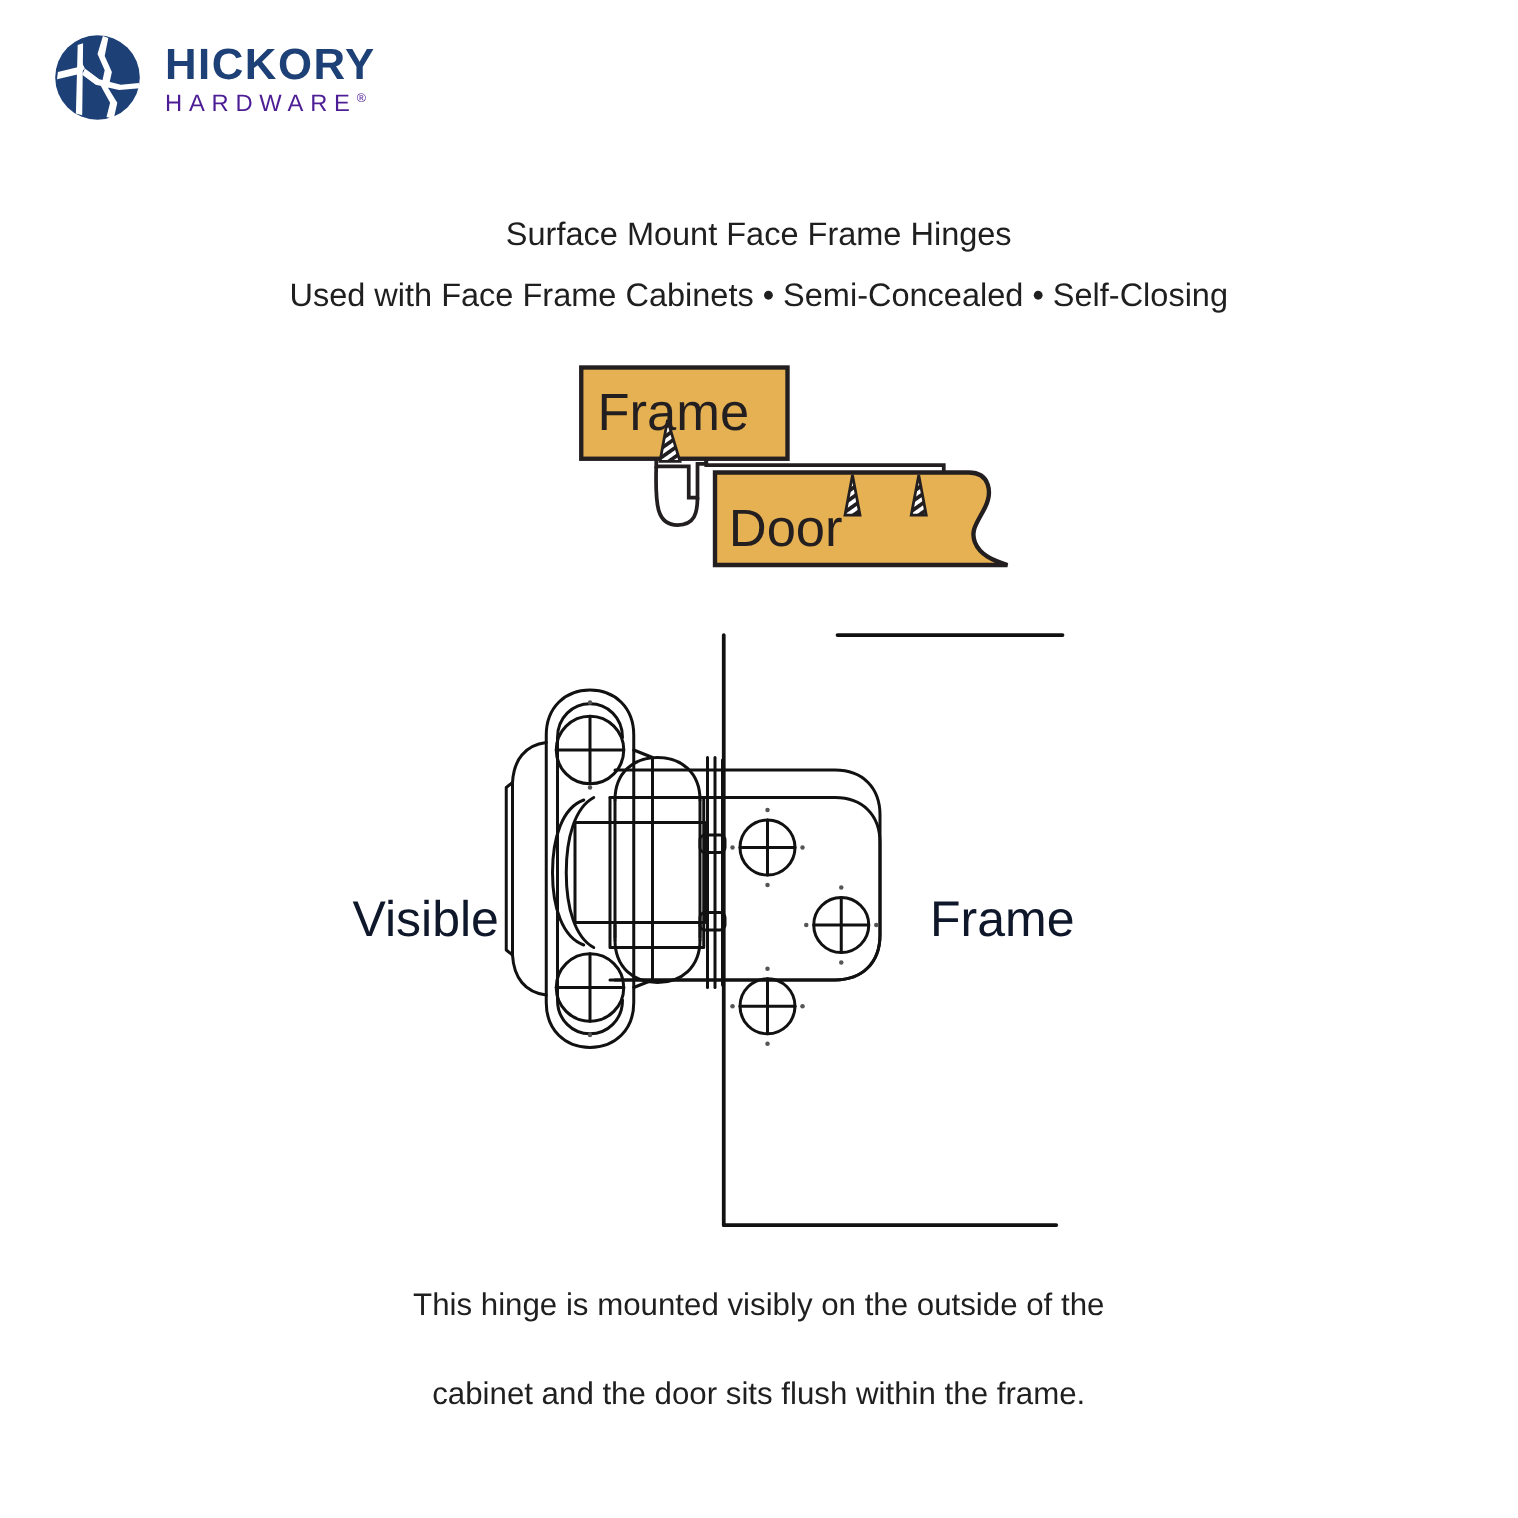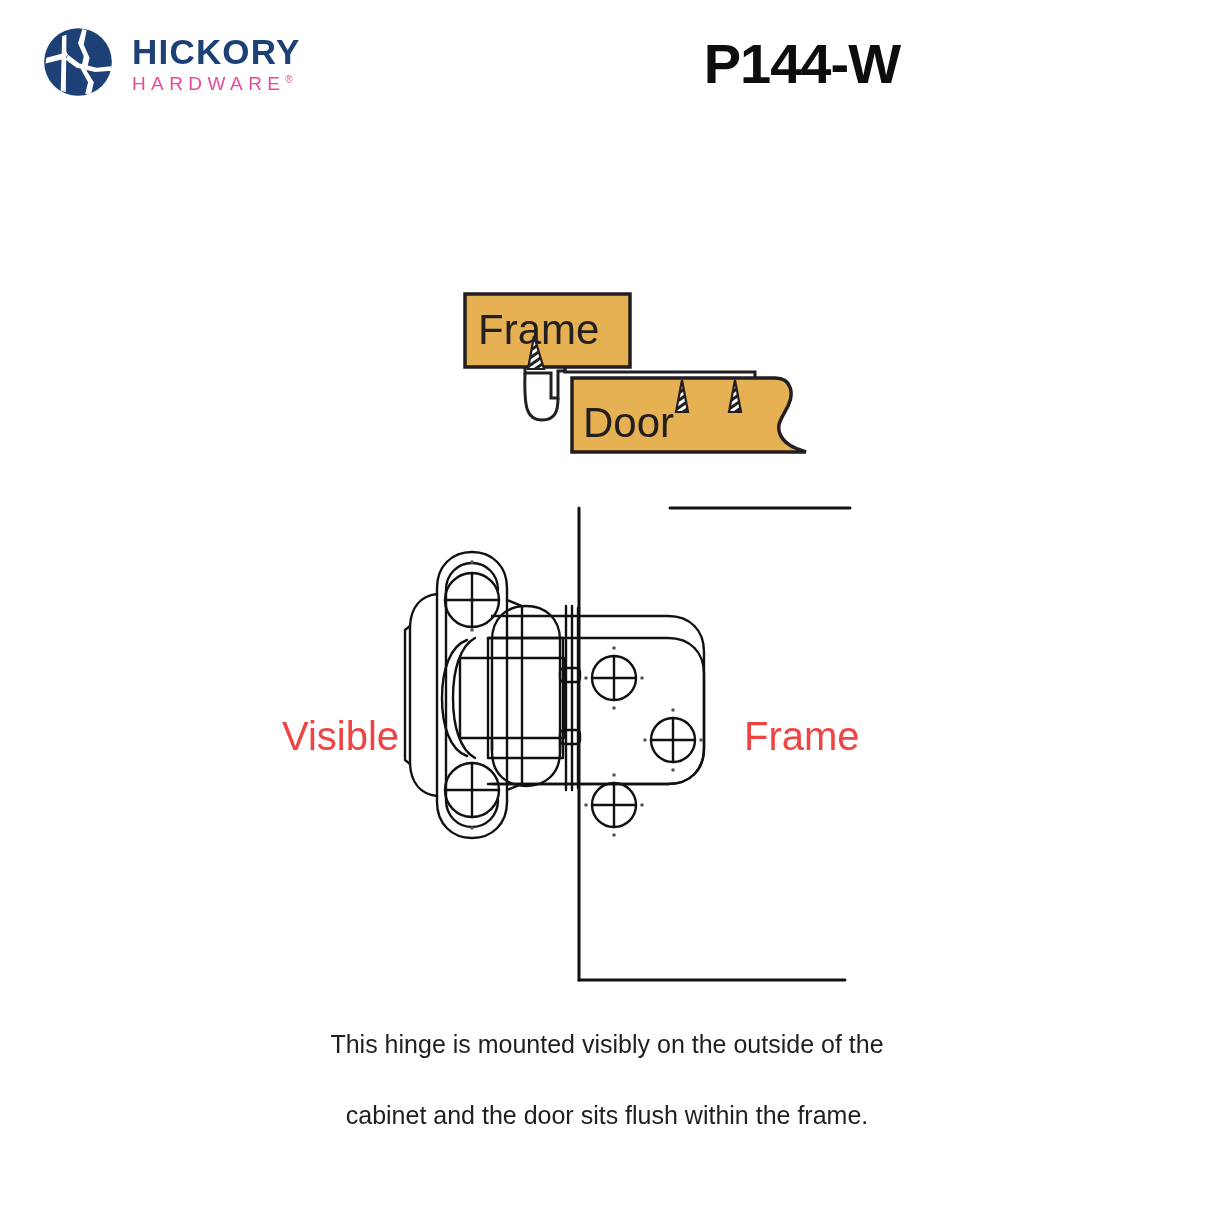--- a/index.html
+++ b/index.html
@@ -61,21 +61,21 @@
     letter-spacing: 1.2px;
     color: #1d4077;
     line-height: 1;
   }
 
   .brand-sub {
     margin-top: 5px;
     font-size: 19px;
     font-weight: normal;
     letter-spacing: 5.4px;
-    color: #ec4899;
+    color: #4c1d95;
     line-height: 1;
     position: relative;
   }
 
   .brand-sub .reg {
     font-size: 10px;
     vertical-align: super;
     letter-spacing: 0;
   }
 
@@ -126,21 +126,21 @@
     position: absolute;
     left: 270px;
     top: 490px;
     width: 680px;
     height: 510px;
   }
 
   .side-label {
     position: absolute;
     font-size: 40px;
-    color: #ef4444;
+    color: #0f172a;
     line-height: 1;
     white-space: nowrap;
   }
 
   .side-label.visible-label {
     left: 282px;
     top: 716px;
   }
 
   .side-label.hidden-label {
@@ -181,23 +181,26 @@
         <path d="M28 14 L34 12 L33 92 L26 90 Z" fill="#ffffff"></path>
         <path d="M56 4 L62 6 L58 26 L66 44 L62 62 L72 78 L68 96 L60 94 L64 78 L54 60 L58 42 L50 24 Z" fill="#ffffff"></path>
         <path d="M36 40 L52 52 L76 58 L96 56 L97 62 L74 64 L48 58 L33 47 Z" fill="#ffffff"></path>
       </svg>
       <div class="brand-words">
         <div class="brand-name">HICKORY</div>
         <div class="brand-sub"><span>HARDWARE</span><span class="reg">®</span></div>
       </div>
     </div>
 
-    <div class="model">P144-W</div>
   </div>
 
+  <div class="subtitle-block">
+    <div class="subtitle-1">Surface Mount Face Frame Hinges</div>
+    <div class="subtitle-2">Used with Face Frame Cabinets • Semi-Concealed • Self-Closing</div>
+  </div>
 
   <svg class="mount-diagram" viewBox="0 0 440 215">
     <defs>
       <pattern id="screwHatch" width="6" height="6" patternUnits="userSpaceOnUse" patternTransform="rotate(55)">
         <rect width="6" height="6" fill="#ffffff"></rect>
         <rect width="3" height="6" fill="#231f20"></rect>
       </pattern>
     </defs>
 
     <g>

